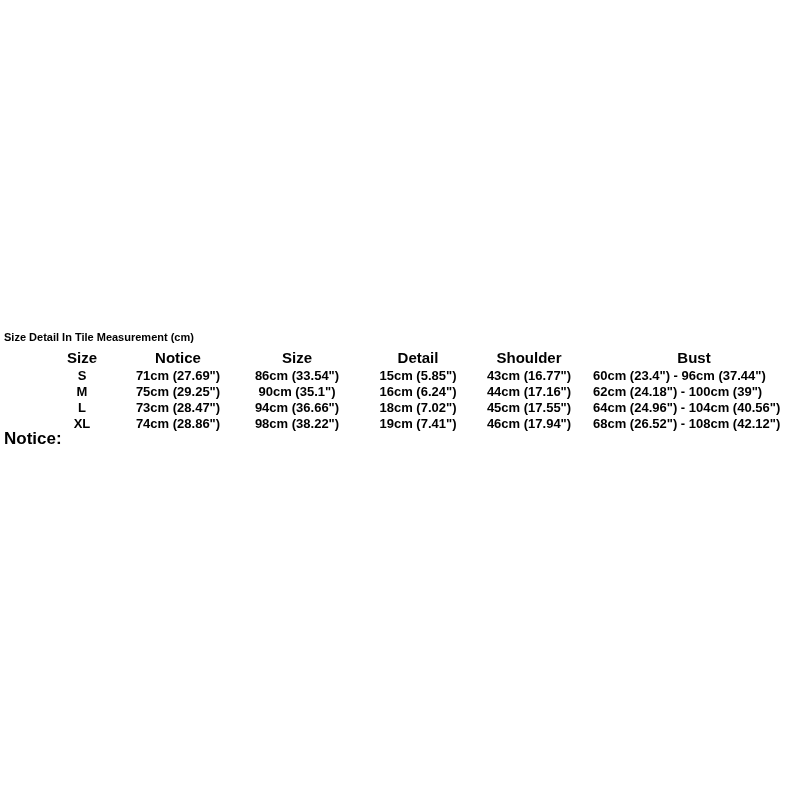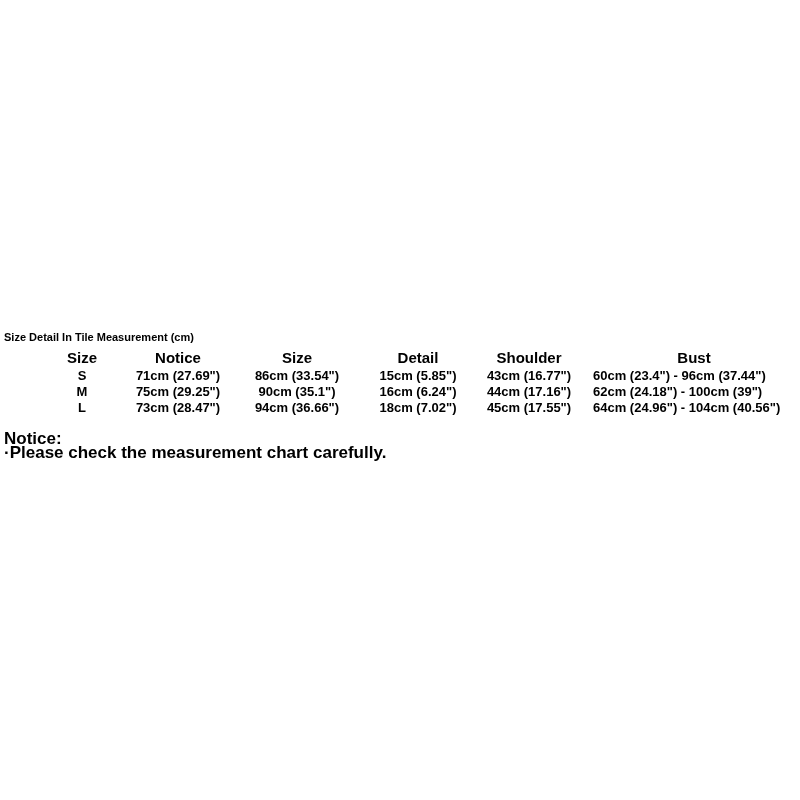--- a/index.html
+++ b/index.html
@@ -115,21 +115,28 @@
         <td class="waist-cell">62cm (24.18") - 100cm (39")</td>
       </tr>
       <tr>
         <td>L</td>
         <td>73cm (28.47")</td>
         <td>94cm (36.66")</td>
         <td>18cm (7.02")</td>
         <td>45cm (17.55")</td>
         <td class="waist-cell">64cm (24.96") - 104cm (40.56")</td>
       </tr>
+      <tr>
+        <td>XL</td>
+        <td>74cm (28.86")</td>
+        <td>98cm (38.22")</td>
+        <td>19cm (7.41")</td>
+        <td>46cm (17.94")</td>
+        <td class="waist-cell">68cm (26.52") - 108cm (42.12")</td>
+      </tr>
     </tbody>
   </table>
 
   <div class="notice">
     <div>Notice:</div>
-    <div>·Please check the measurement chart carefully.</div>
   </div>
 
 </div>
 
 </body></html>

